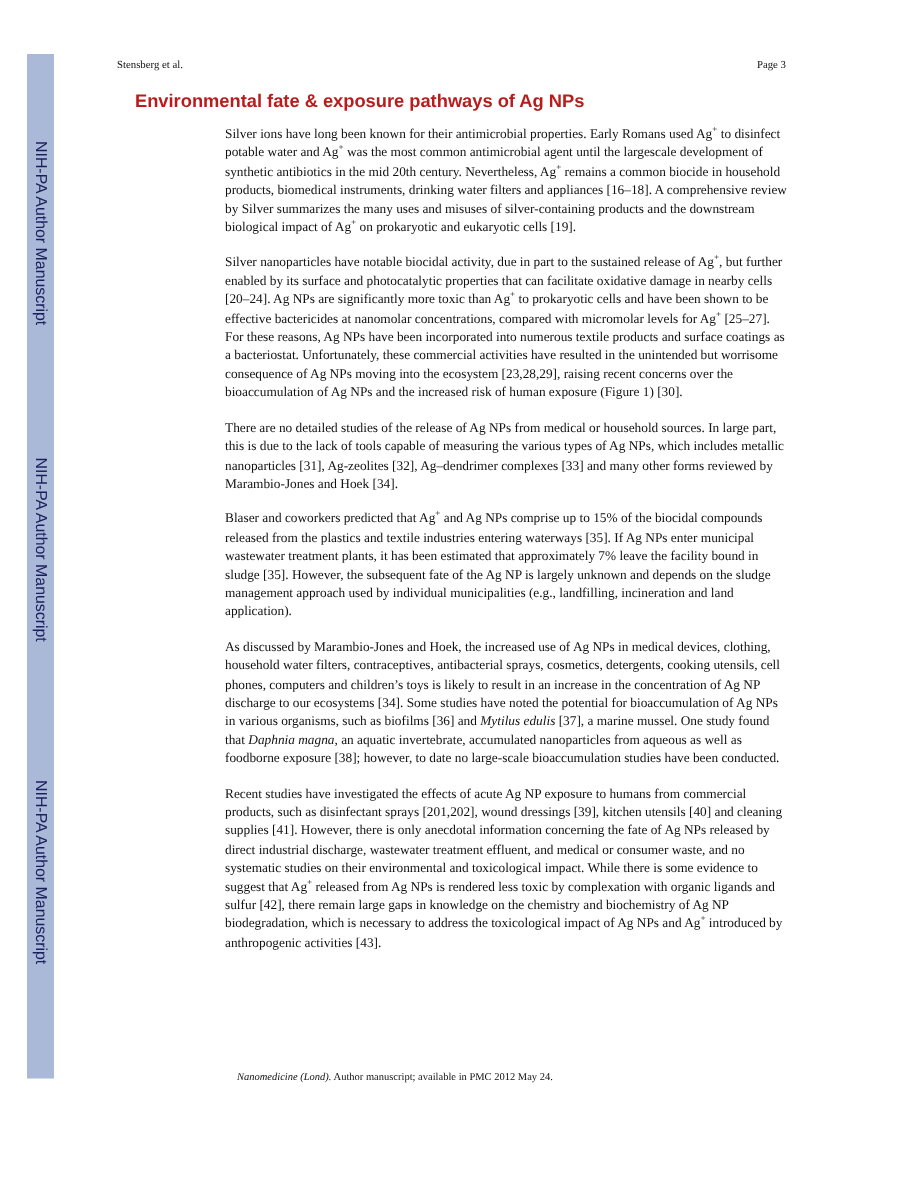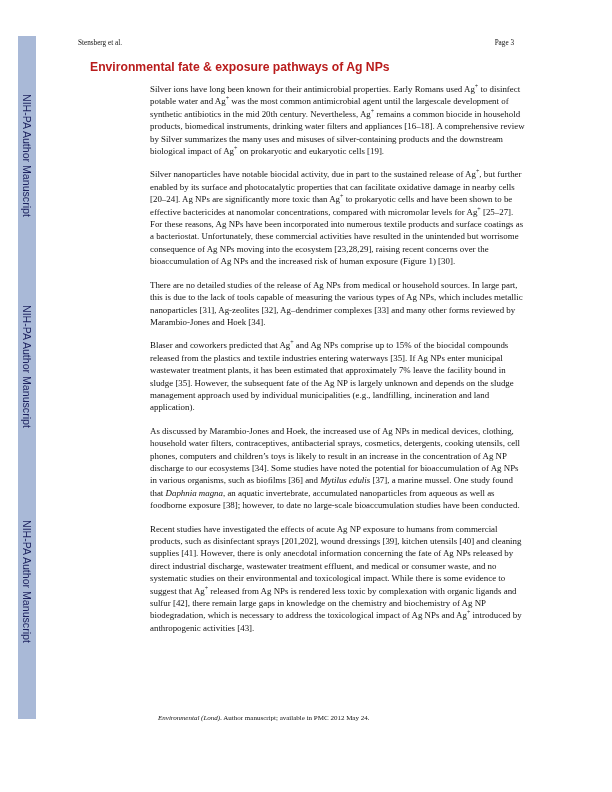--- a/index.html
+++ b/index.html
@@ -17,21 +17,21 @@
       font-family: "Liberation Sans", sans-serif; font-size: 10.6px; color: #1a1f5c;
       white-space: nowrap; line-height: 18px; text-align: center;
     }
     .side-label.l1 { top: 58px; }
     .side-label.l2 { top: 269px; }
     .side-label.l3 { top: 484px; }
     .running-head {
       position: absolute; left: 78px; top: 39px; font-size: 7.2px;
     }
     .page-num {
-      position: absolute; right: 98px; top: 39px; font-size: 7.2px; margin-left: 20px;
+      position: absolute; right: 88px; top: 39px; font-size: 7.2px; margin-left: 20px;
     }
     .section-title {
       position: absolute; left: 90px; top: 60px;
       font-family: "Liberation Sans", sans-serif; font-weight: bold; font-size: 12.2px; color: #b91c1c;
     }
     .body-text {
       position: absolute; left: 150px; top: 83px; width: 375px;
       font-size: 8.9px; line-height: 12.4px; text-align: left;
     }
     .body-text p { margin: 0 0 11px 0; }
@@ -70,14 +70,14 @@
   </p>
   <p>
     <span>As discussed by Marambio-Jones and Hoek, the increased use of Ag NPs in medical devices, clothing, household water filters, contraceptives, antibacterial sprays, cosmetics, detergents, cooking utensils, cell phones, computers and children’s toys is likely to result in an increase in the concentration of Ag NP discharge to our ecosystems [34]. Some studies have noted the potential for bioaccumulation of Ag NPs in various organisms, such as biofilms [36] and </span><i>Mytilus edulis</i><span> [37], a marine mussel. One study found that </span><i>Daphnia magna</i><span>, an aquatic invertebrate, accumulated nanoparticles from aqueous as well as foodborne exposure [38]; however, to date no large-scale bioaccumulation studies have been conducted.</span>
   </p>
   <p>
     <span>Recent studies have investigated the effects of acute Ag NP exposure to humans from commercial products, such as disinfectant sprays [201,202], wound dressings [39], kitchen utensils [40] and cleaning supplies [41]. However, there is only anecdotal information concerning the fate of Ag NPs released by direct industrial discharge, wastewater treatment effluent, and medical or consumer waste, and no systematic studies on their environmental and toxicological impact. While there is some evidence to suggest that Ag</span><sup>+</sup><span> released from Ag NPs is rendered less toxic by complexation with organic ligands and sulfur [42], there remain large gaps in knowledge on the chemistry and biochemistry of Ag NP biodegradation, which is necessary to address the toxicological impact of Ag NPs and Ag</span><sup>+</sup><span> introduced by anthropogenic activities [43].</span>
   </p>
 </div>
 
 <div class="footer">
-  <i>Environmental (Lond).</i><span> Author manuscript; available in PMC 2012 May 24.</span>
+  <i>Nanomedicine (Lond).</i><span> Author manuscript; available in PMC 2012 May 24.</span>
 </div>
 
 </body></html>

